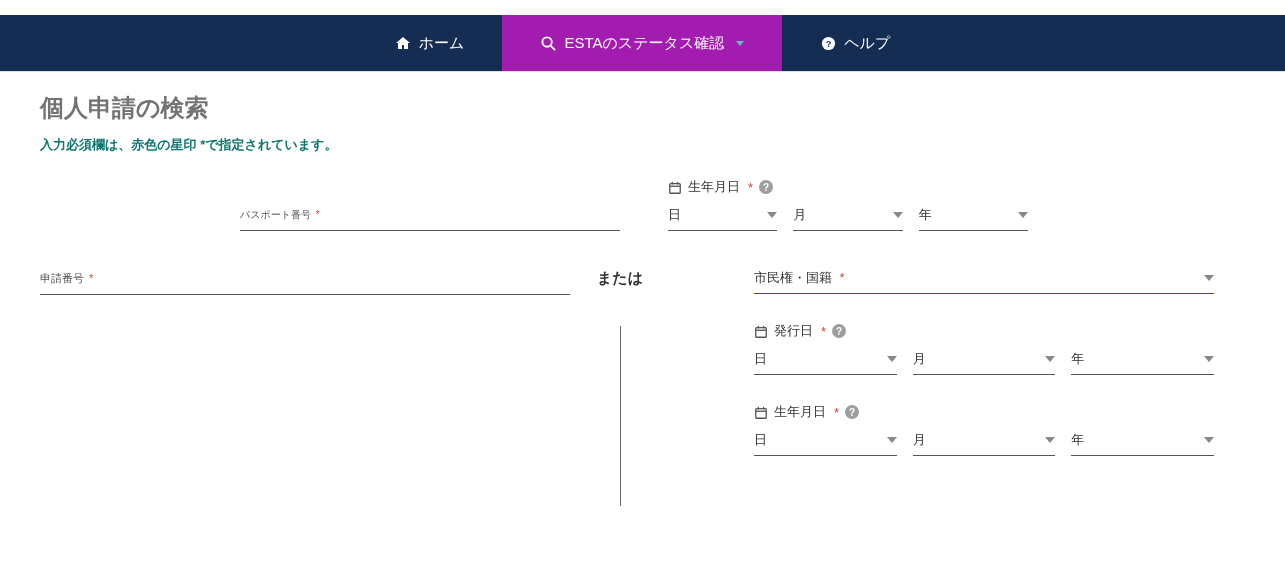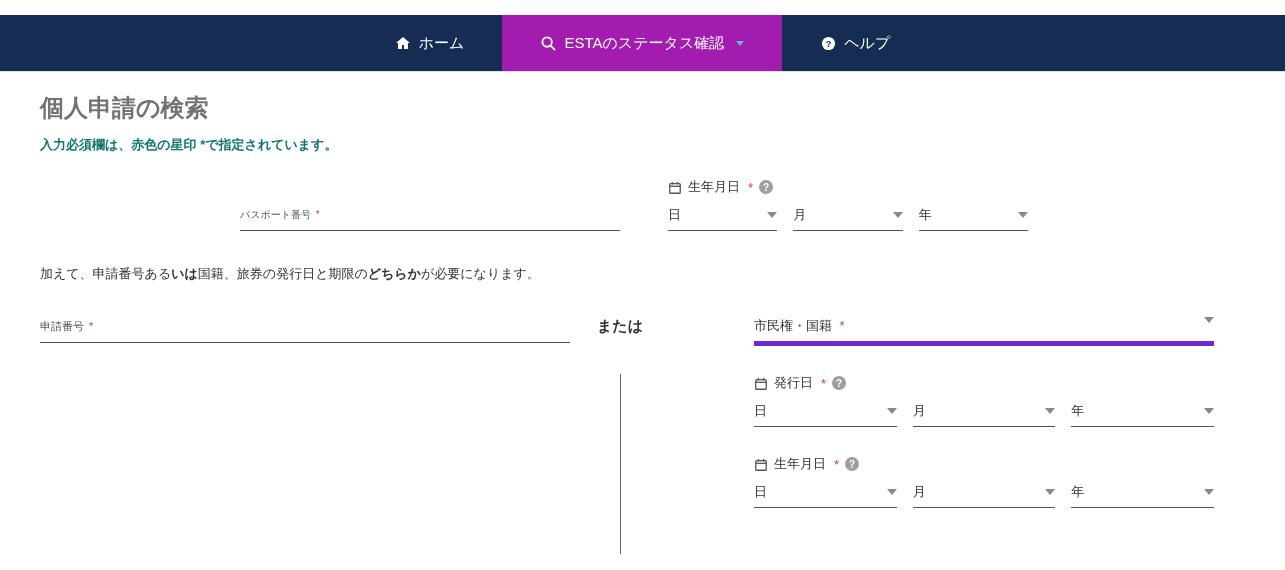--- a/index.html
+++ b/index.html
@@ -41,21 +41,21 @@
     .bold { font-weight: 700; }
 
     .row2 { display:flex; gap:0; align-items:stretch; position:relative;}
     .col-appnum { width: 530px; padding-top: 4px;}
     .divider-col { width: 100px; display:flex; flex-direction:column; align-items:center;gap:32px; }
     .divider-text { font-size:15px; font-weight:600; margin-bottom:6px; margin-top: 4px;}
     .divider-line { width:1px; background:#666; flex:1; min-height:180px;}
     .col-right { flex:1; padding-left:84px; }
 
     .right-field { margin-bottom: 28px; }
-    .select-full { position:relative; border-bottom:5px solid #6d28d9; padding:4px 0 6px 0; display:flex; justify-content:space-between; cursor:pointer; width: 460px; gap: 40px;}
+    .select-full { position:relative; border-bottom:1px solid #6d28d9; padding:4px 0 6px 0; display:flex; align-items:center; justify-content:space-between; cursor:pointer; width: 460px; gap: 40px;}
     .select-full .label { font-size:13px; color:#333;}
     .select-full .req { margin-left: 4px;}
 
     .date-row.right { width:460px; }
 
     .col-dob .field-label { margin-left: 0; }
     .col-dob .date-row { width: 360px;}
   </style>
 </head>
 <body>
@@ -128,23 +128,20 @@
             <span class="select-caret"></span>
           </div>
         <div class="select-wrap">
             <span class="label">年</span>
             <span class="select-caret"></span>
           </div>
       </div>
     </div>
   </div>
 
-  <p class="additional-note">
-    <span>加えて、申請番号ある</span><span class="bold">いは</span><span>国籍、旅券の発行日と期限の</span><span class="bold">どちらか</span><span>が必要になります。</span>
-  </p>
 
   <div class="row2">
     <div class="col-appnum">
       <input class="text-input" type="text" placeholder="" style="">
       <div style="position:relative; top:-26px; left:0; pointer-events:none; height:0;">
         <span style="font-size:11px; color:#555;"><span>申請番号</span><span class="req"> *</span></span>
       </div>
     </div>
 
     <div class="divider-col">

